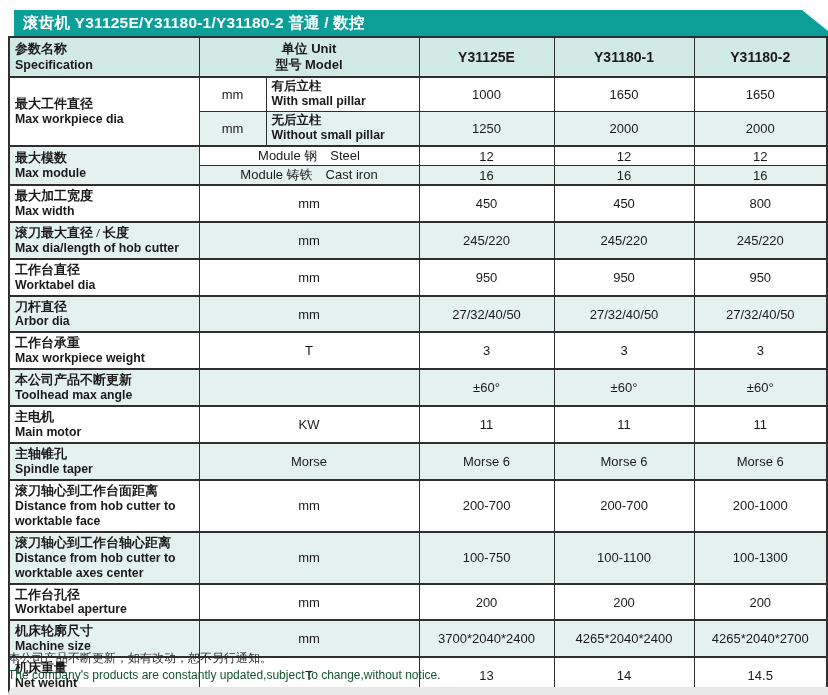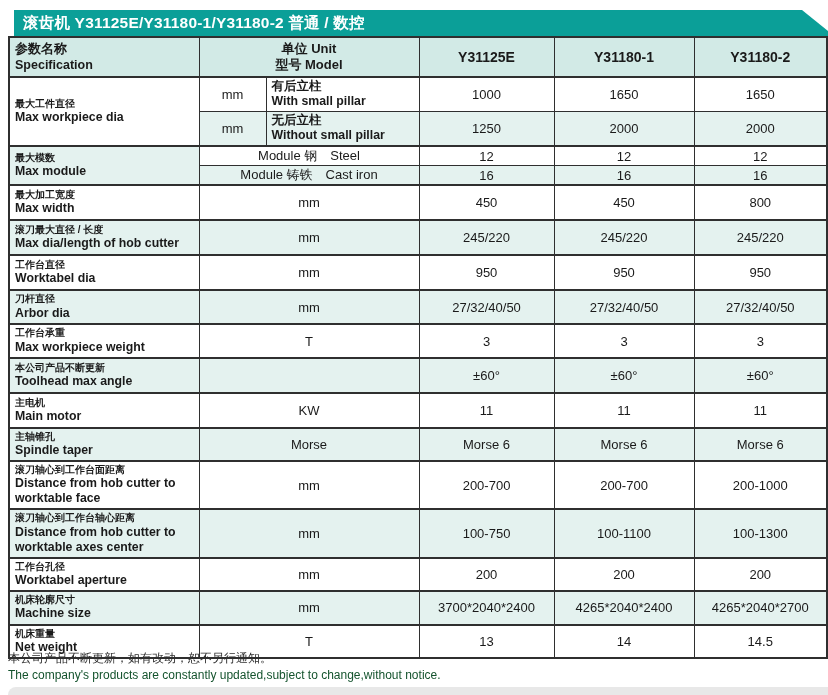--- a/index.html
+++ b/index.html
@@ -34,21 +34,21 @@
   thead th{background:var(--header-bg);height:40px;border-bottom:2px solid var(--border);}
   th.spec-head{text-align:left;vertical-align:middle;padding:2px 5px;}
   .head-zh{font-size:13px;font-weight:bold;line-height:1.25;}
   .head-en{font-size:12.5px;font-weight:bold;line-height:1.2;}
   th.unit-head{text-align:center;vertical-align:middle;}
   th.model-head{text-align:center;vertical-align:middle;font-size:14px;font-weight:600;}
   tbody td{vertical-align:middle;}
   td.label-cell{
     text-align:left;padding:2px 5px;line-height:1.22;
   }
-  .lbl-zh{font-size:10px;font-weight:bold;}
+  .lbl-zh{font-size:13px;font-weight:bold;font-family:Liberation Serif, serif;}
   .lbl-en{font-size:12.3px;font-weight:bold;}
   td.unit-cell{text-align:center;font-size:13px;}
   td.detail-cell{text-align:left;padding:1px 5px;line-height:1.22;}
   .det-zh{font-size:12.5px;font-weight:bold;}
   .det-en{font-size:12.3px;font-weight:bold;}
   td.merged-unit-cell{text-align:center;font-size:13px;}
   td.value-cell{text-align:center;font-size:13px;}
   tr.group-start td{border-top:2px solid var(--border);}
   td.shaded{background:var(--alt-bg);}
   

